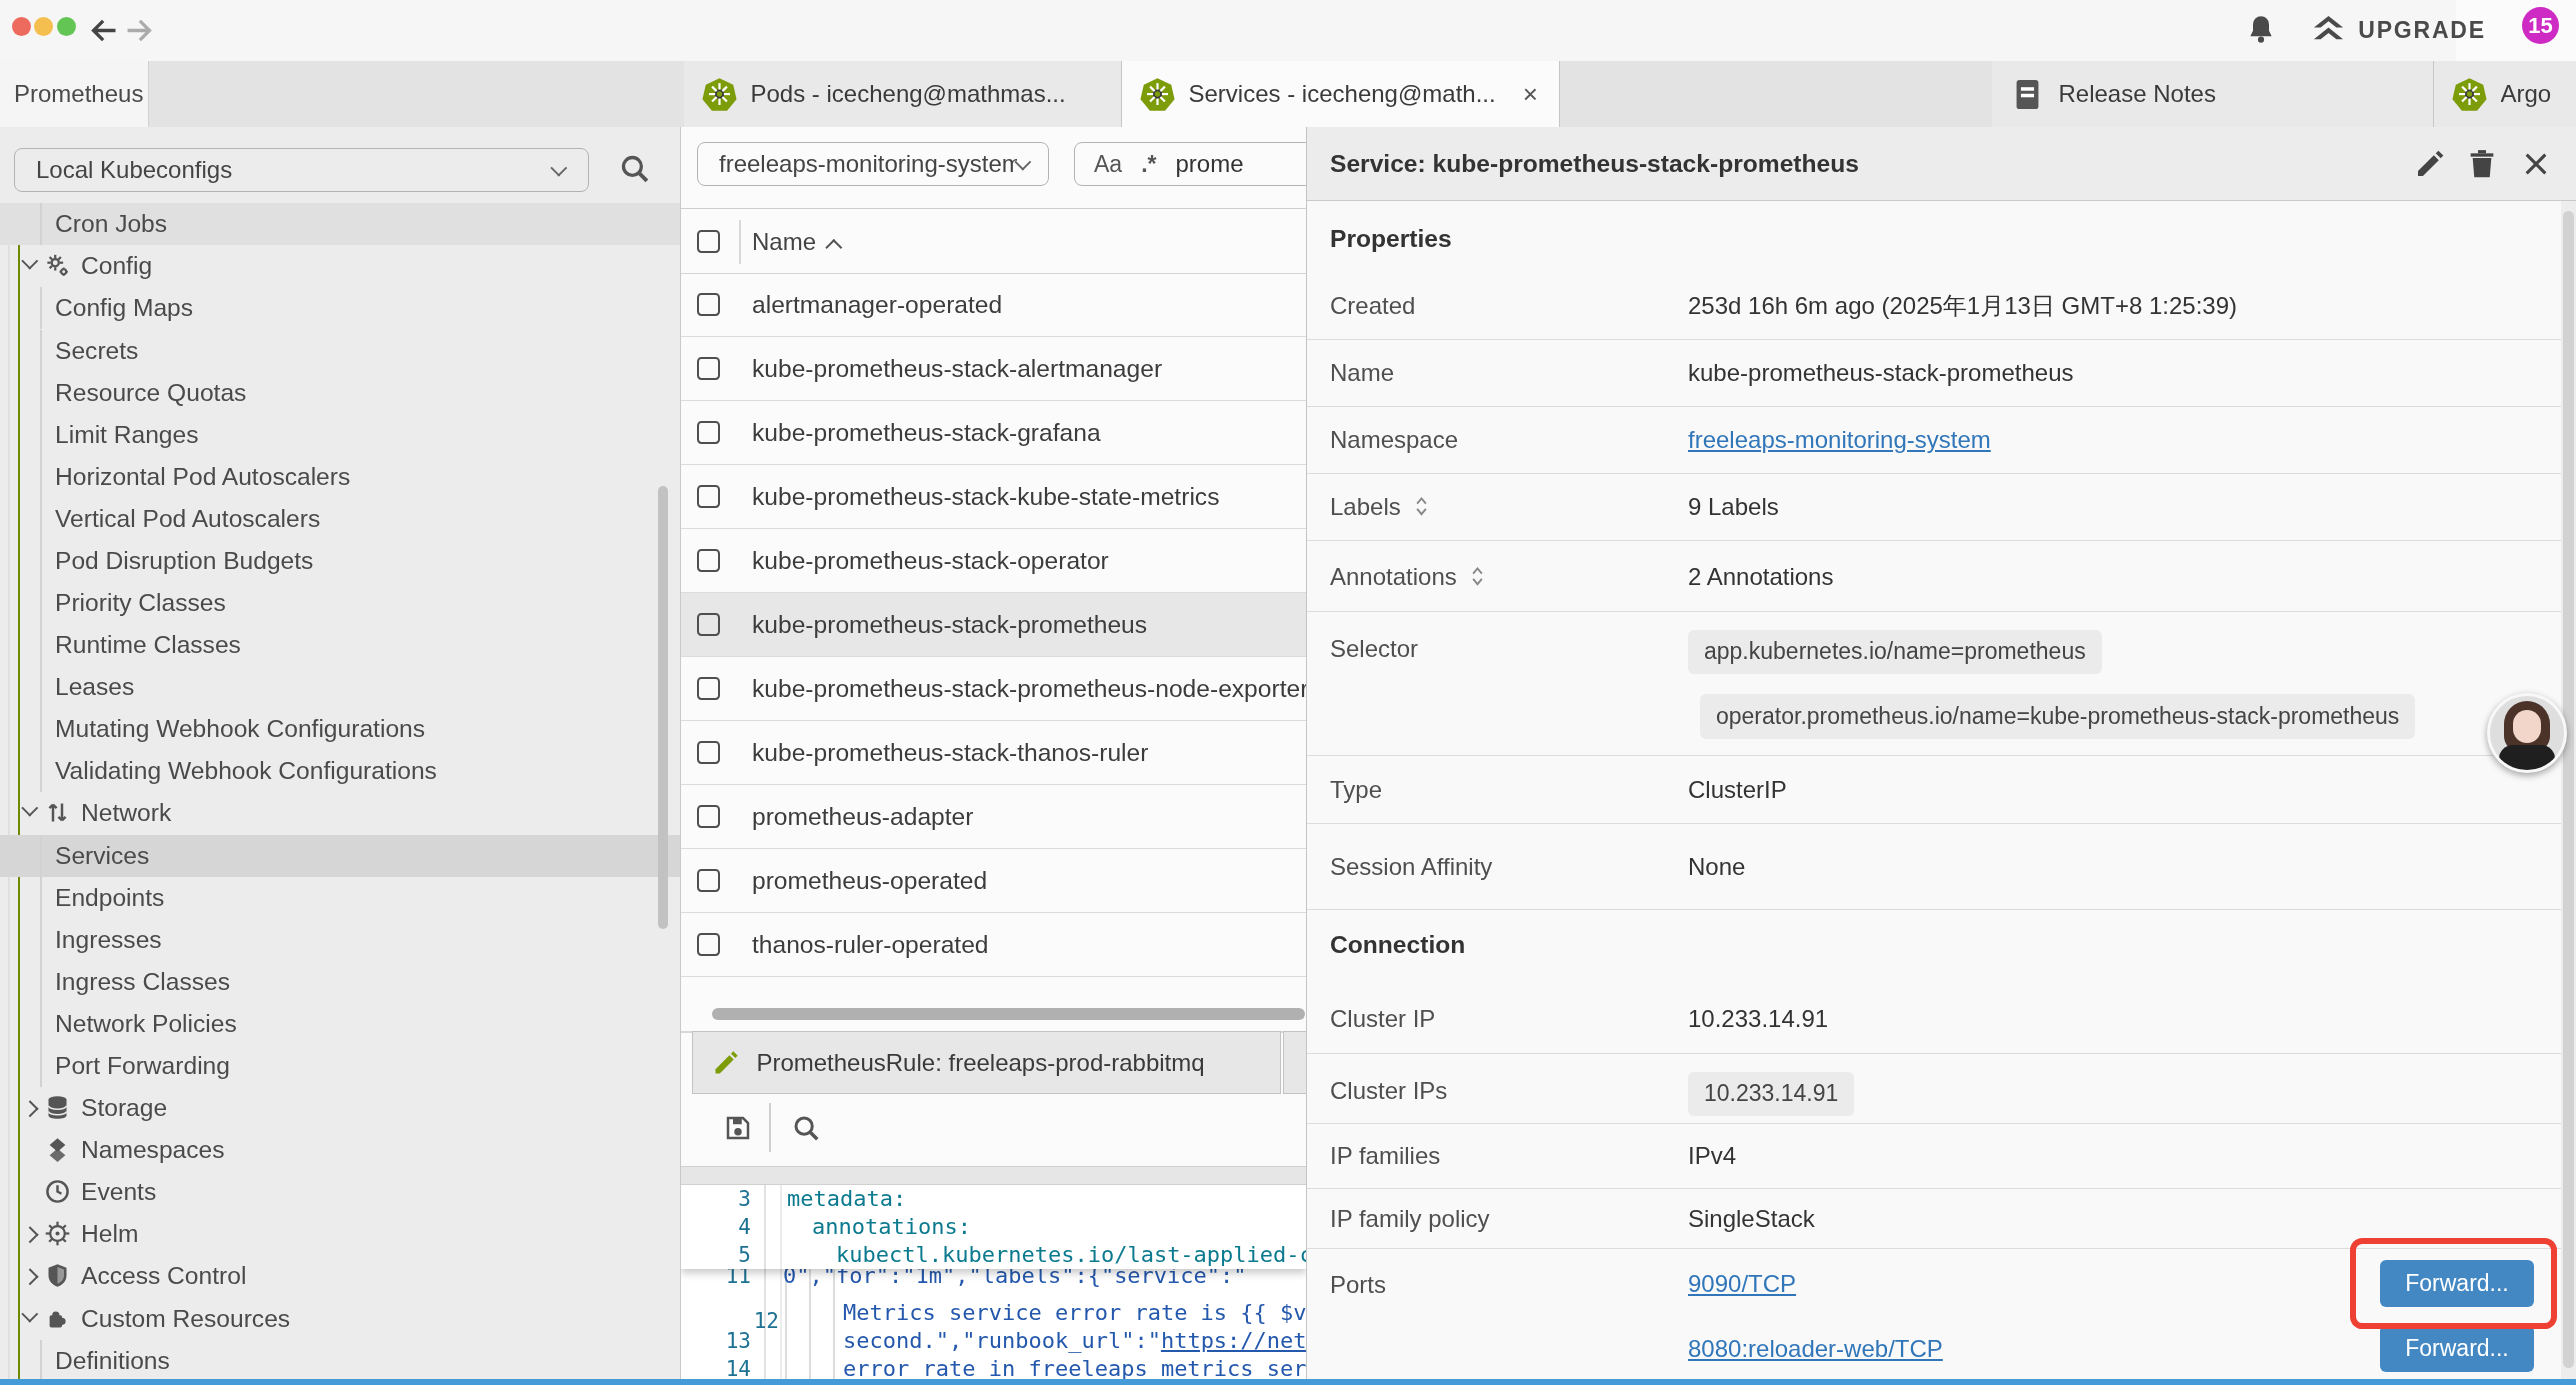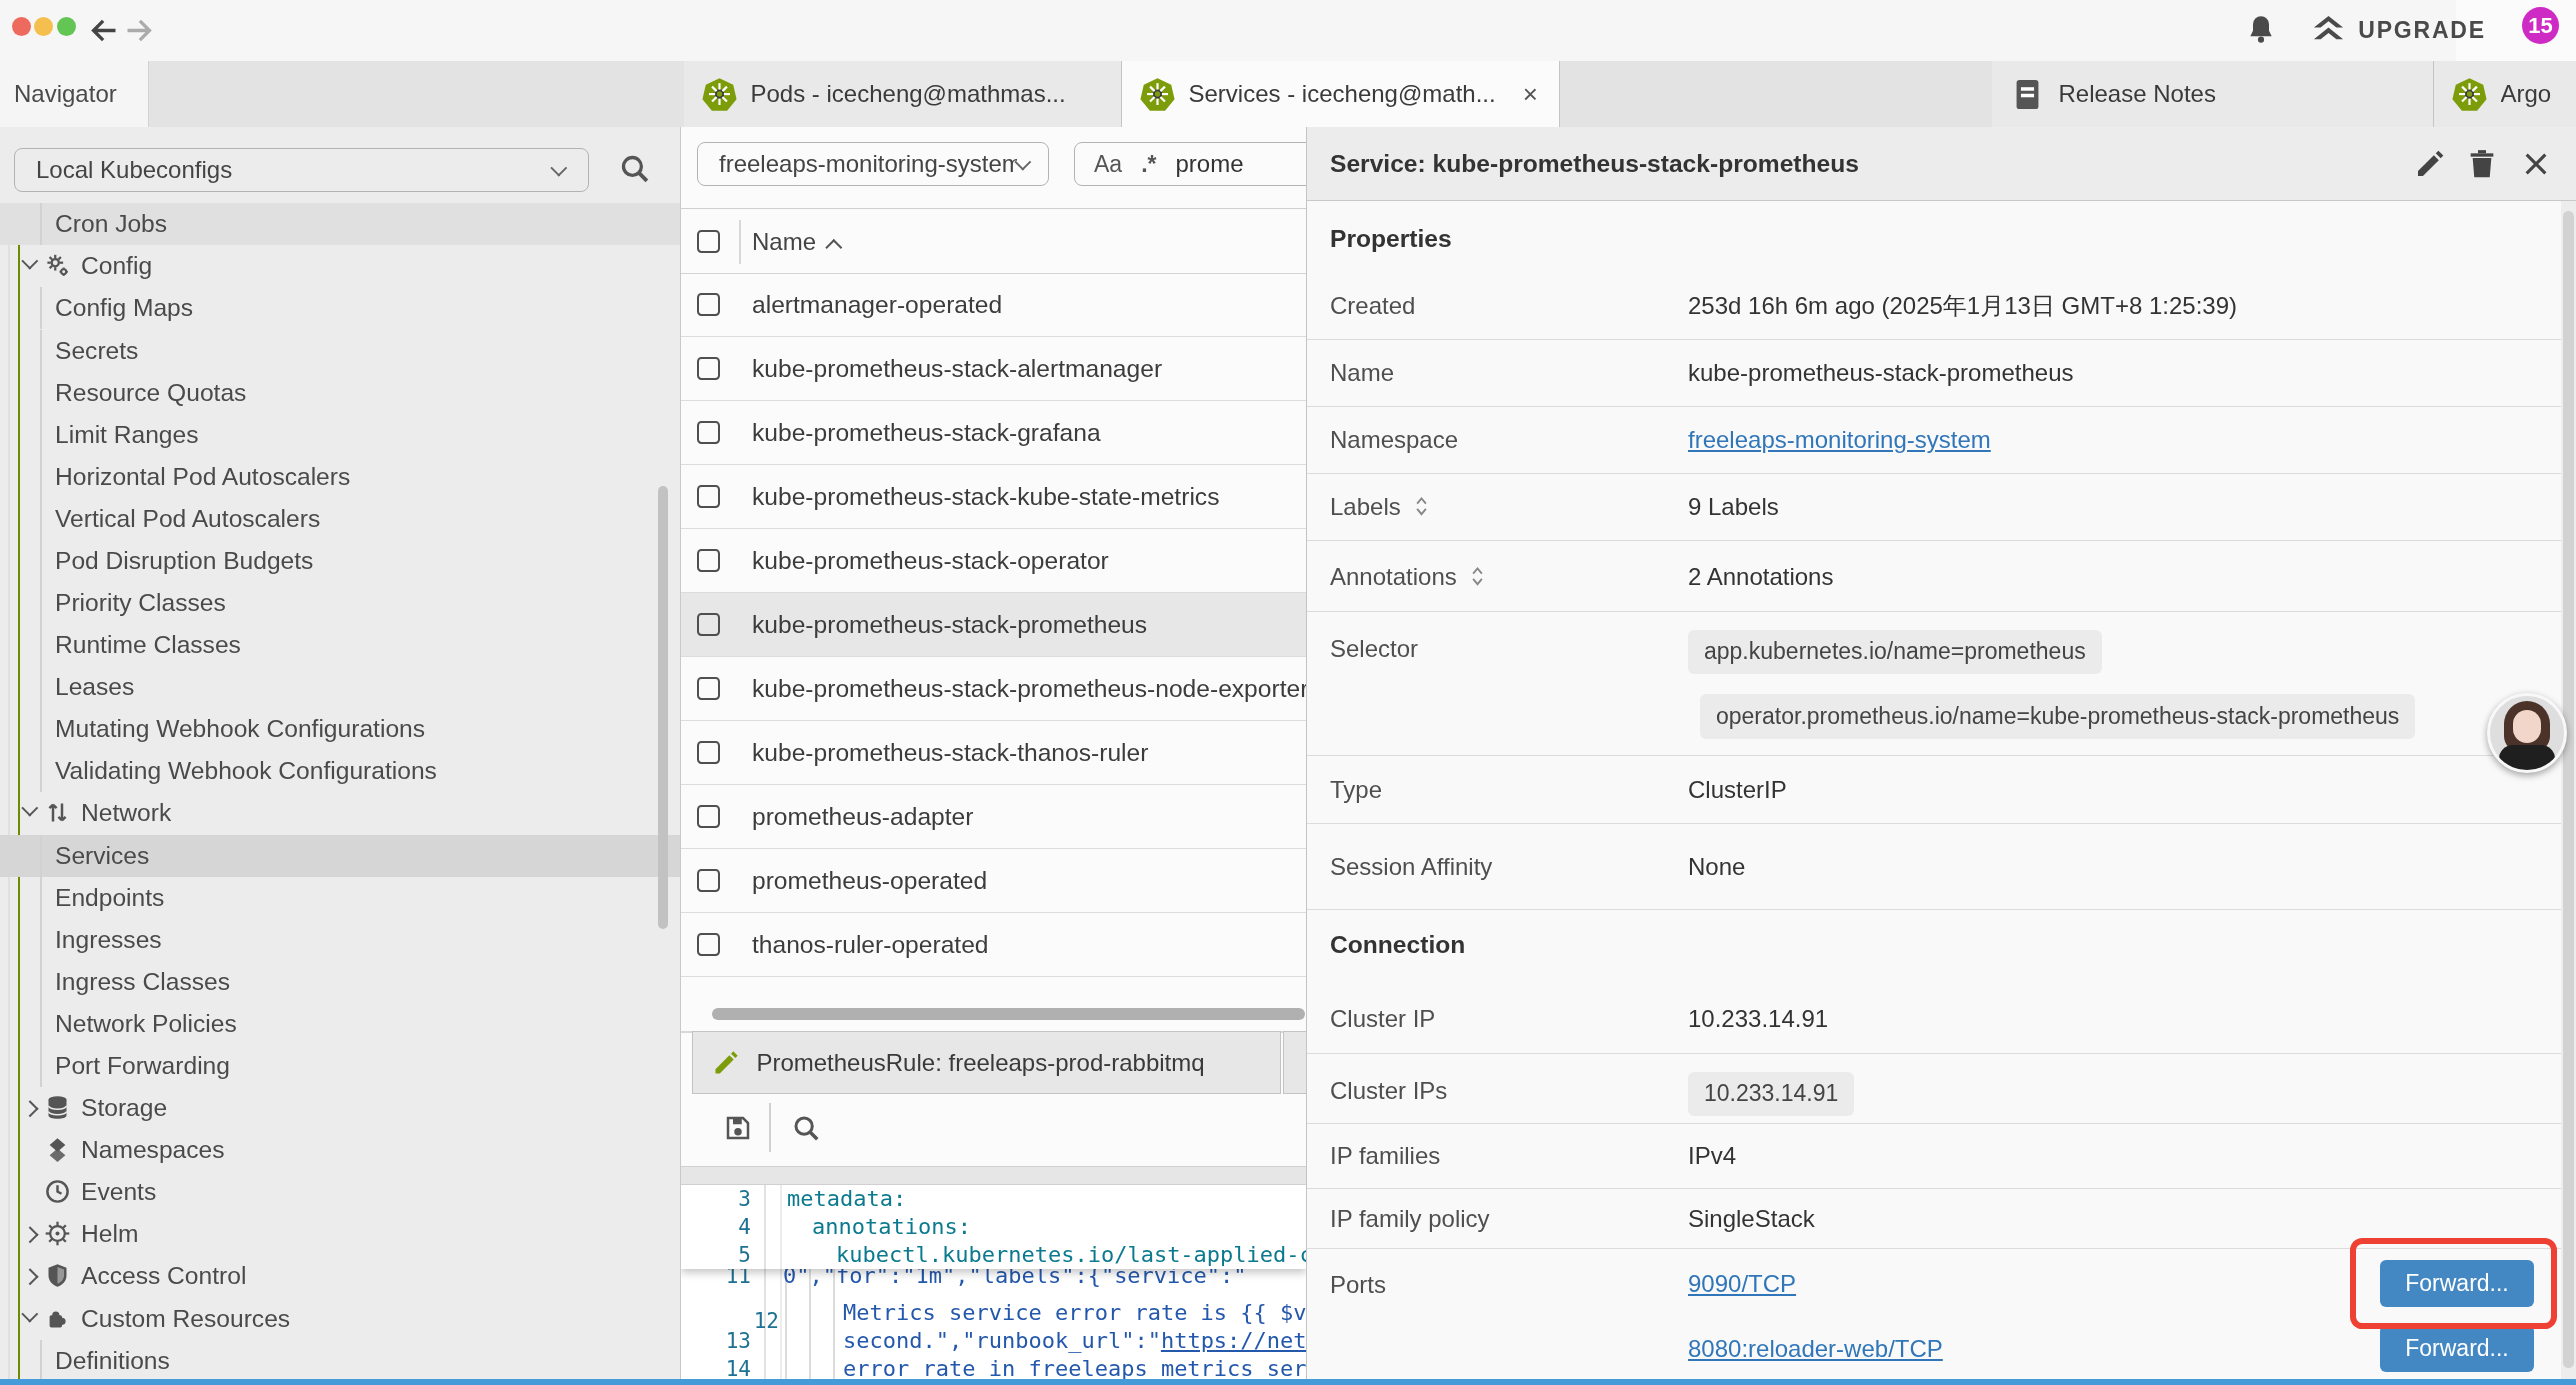--- a/index.html
+++ b/index.html
@@ -138,21 +138,21 @@
             <path d="M12 10l10 8h-4.6L12 13.7 6.6 18H2z" fill="currentColor"></path>
           </svg>
         </span>
       <span class="upgrade-label">UPGRADE</span>
     </div>
     <div class="abs badge" style="left:2522px;">15</div>
   </div>
 
   <div class="abs tabbar">
     <div class="abs nav-head">
-      <span>Navigator</span>
+      <span>Prometheus</span>
     </div>
     <div class="abs tab" style="left:684px;width:438px;">
       <span class="icon ticon">
           <svg viewBox="0 0 24 24">
             <polygon points="12,0.8 21.4,5.3 23.7,15.2 17.2,23.2 6.8,23.2 0.3,15.2 2.6,5.3" fill="#7d9c0a"></polygon>
             <circle cx="12" cy="11.7" r="2.6" stroke="currentColor" fill="none" stroke-width="1.5"></circle>
             <g stroke="#fff" stroke-width="1.5">
               <line x1="12" y1="4.2" x2="12" y2="8.6"></line>
               <line x1="12" y1="14.8" x2="12" y2="19.2"></line>
               <line x1="4.8" y1="11.7" x2="9" y2="11.7"></line>

